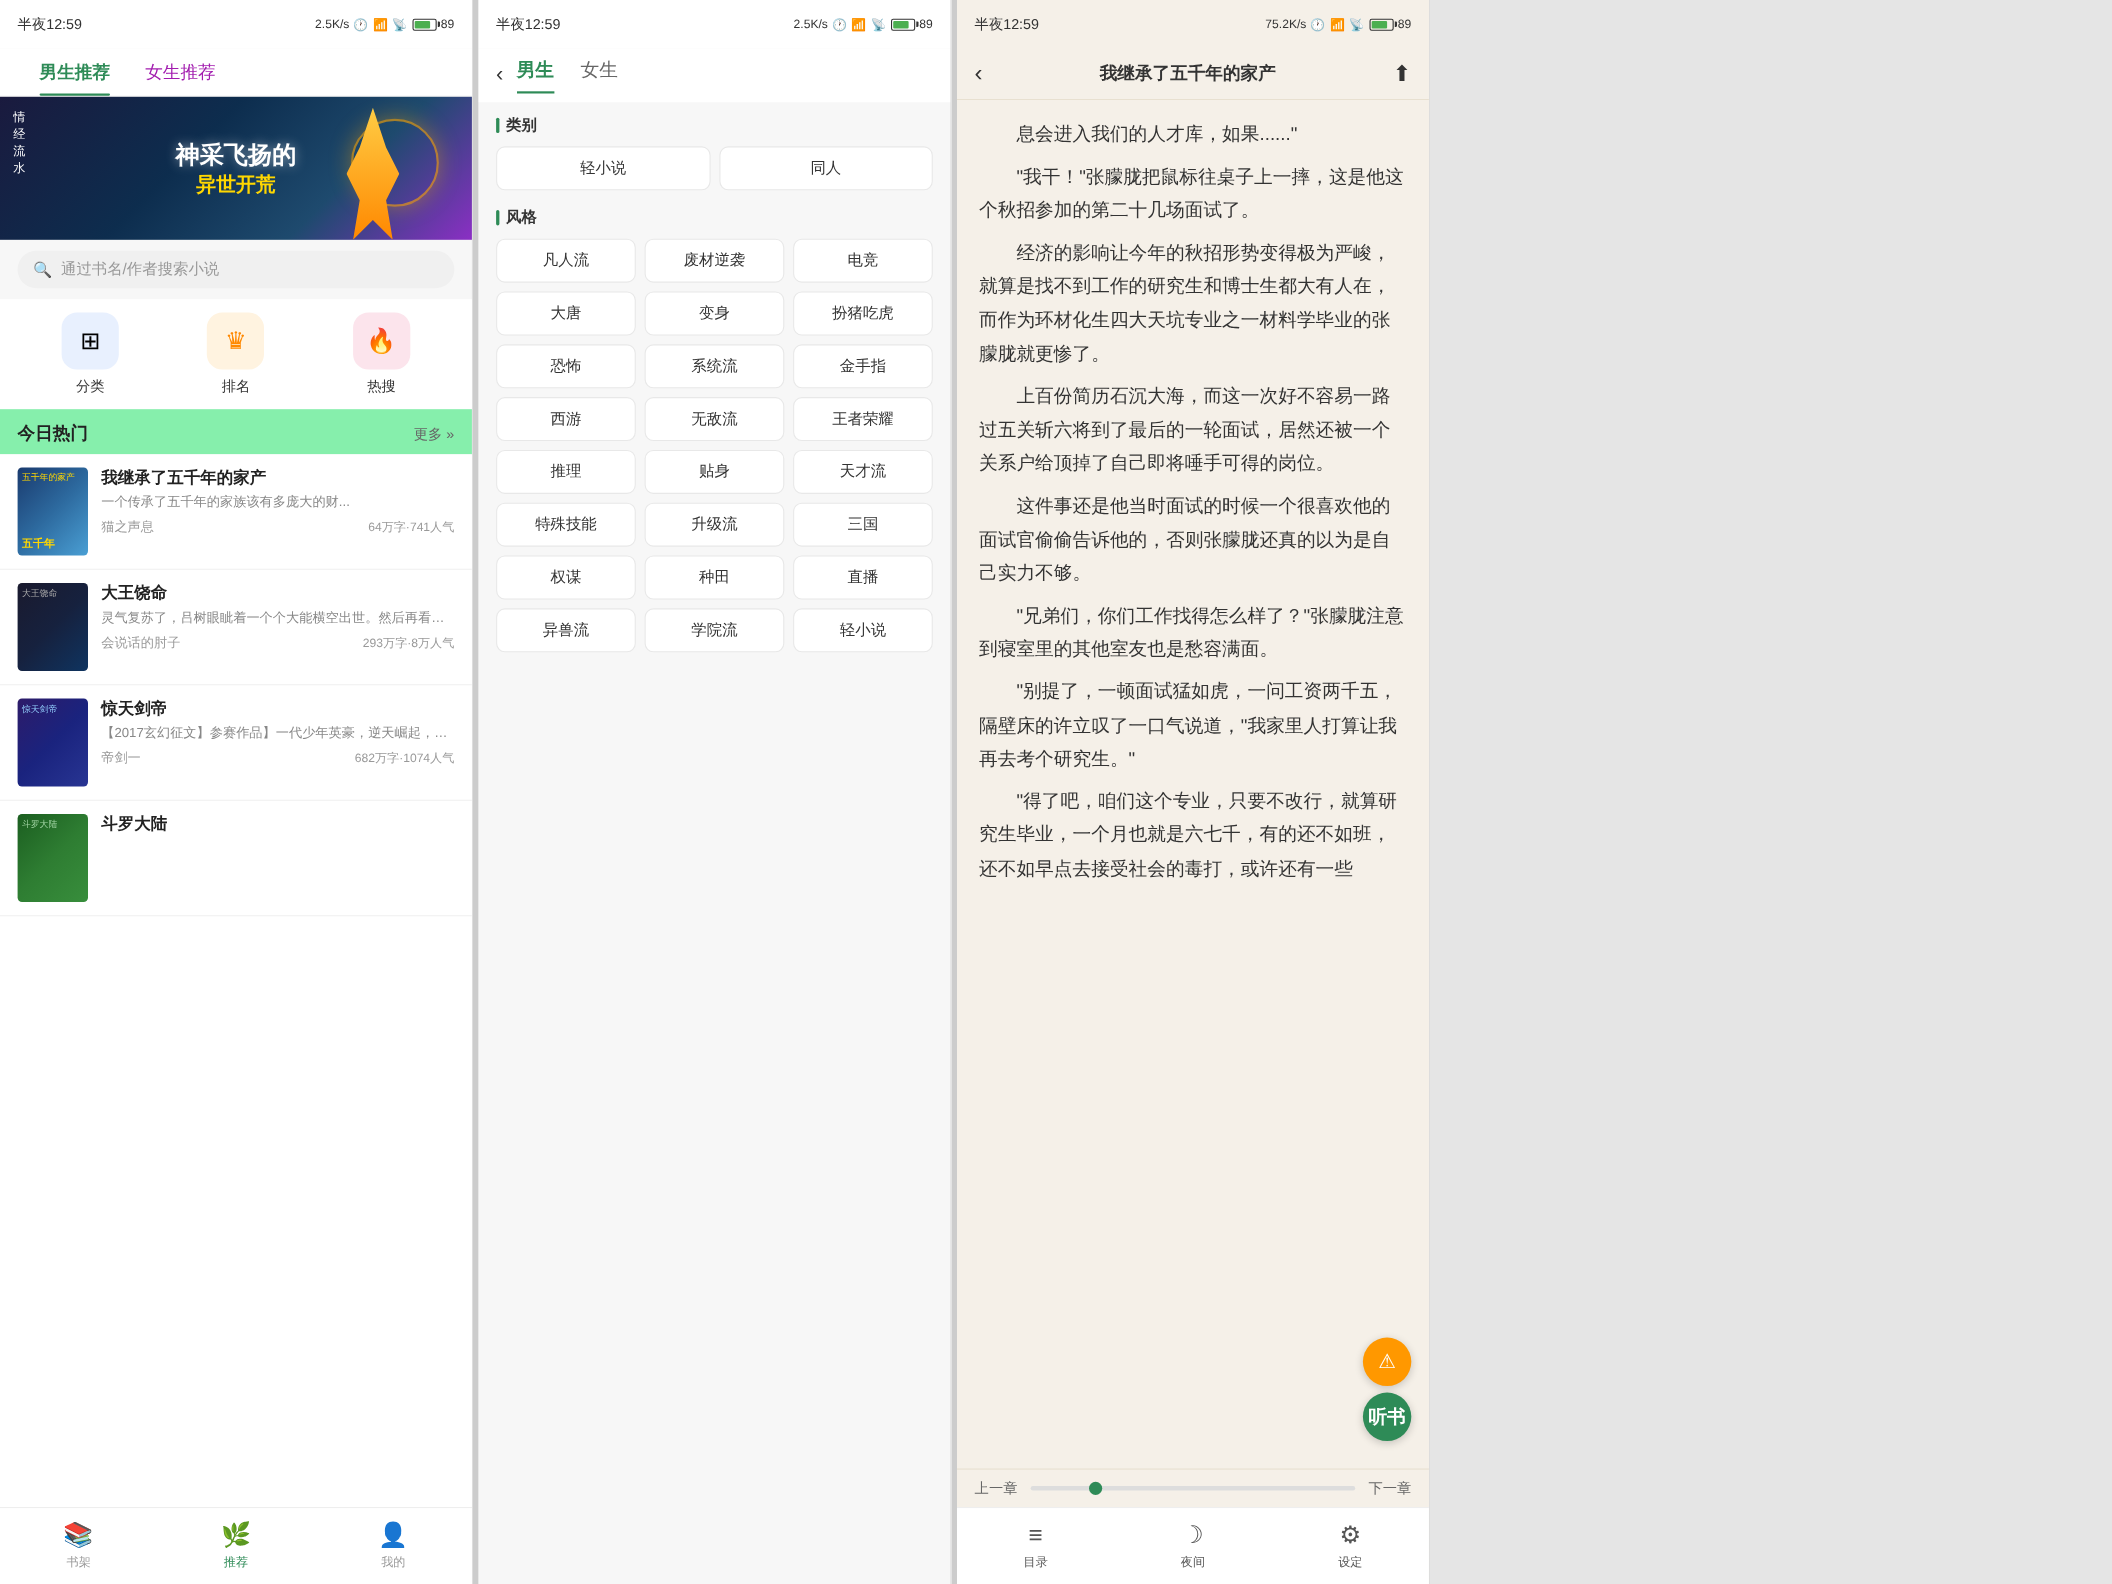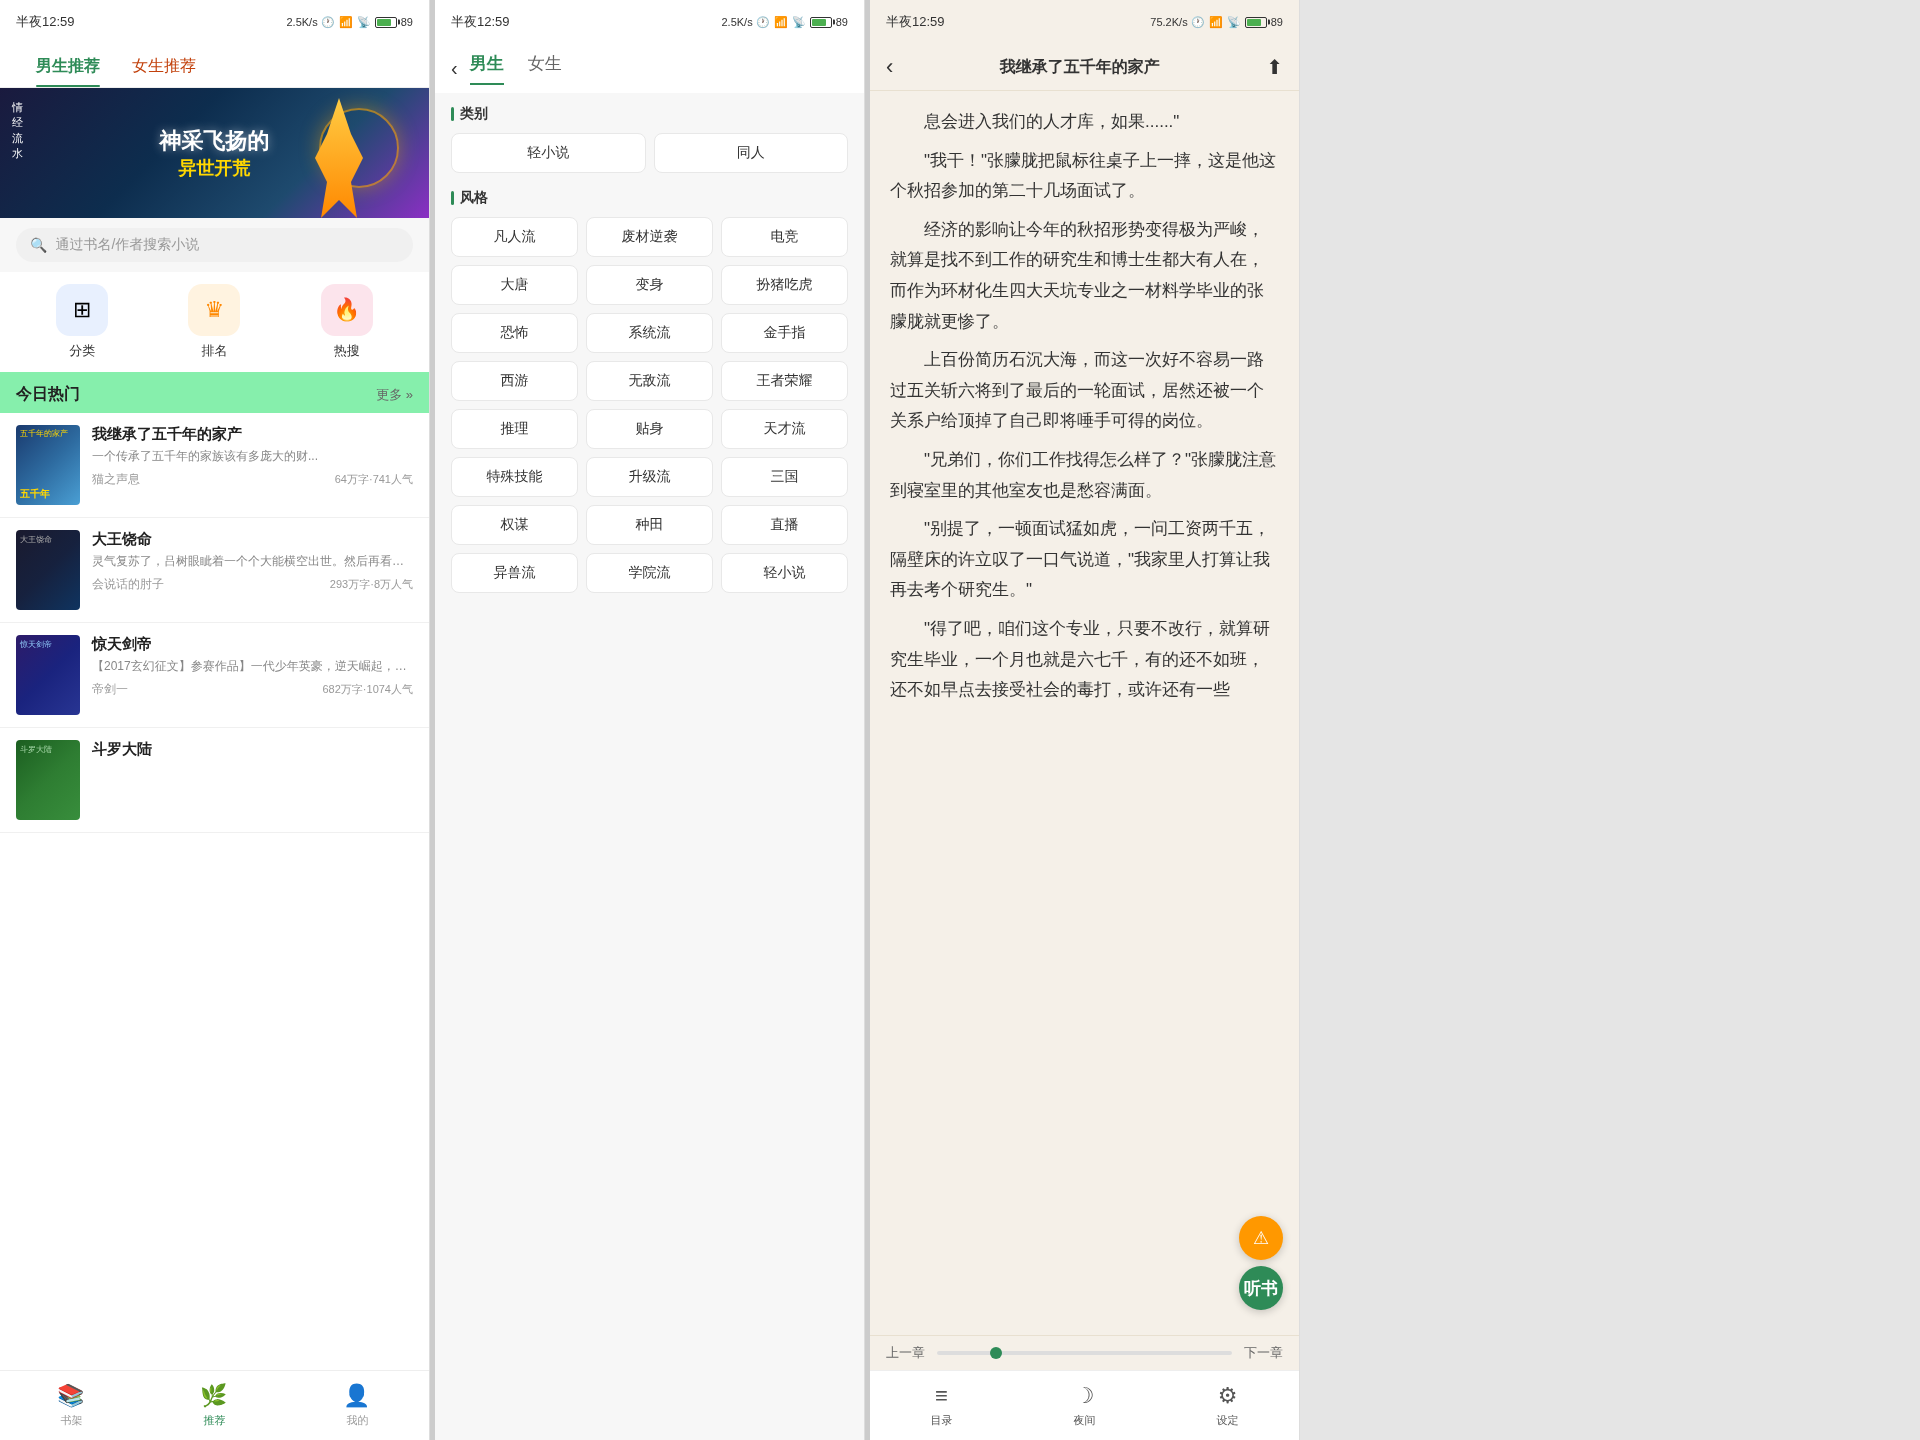--- a/index.html
+++ b/index.html
@@ -77,21 +77,21 @@
     .panel1-tabs {
       display: flex;
       background: #fff;
       padding: 0 20px;
       border-bottom: 1px solid #eee;
       flex-shrink: 0;
     }
     .panel1-tab {
       padding: 12px 16px 10px;
       font-size: 16px;
-      color: #c2410c;
+      color: #a21caf;
       cursor: pointer;
       position: relative;
     }
     .panel1-tab.active {
       color: #2e8b57;
       font-weight: 600;
     }
     .panel1-tab.active::after {
       content: '';
       position: absolute;
@@ -725,20 +725,21 @@
     <span class="panel3-back">‹</span>
     <span class="panel3-title">我继承了五千年的家产</span>
     <span class="panel3-download">⬆</span>
   </div>
 
   <div class="panel3-content">
     <p>息会进入我们的人才库，如果......"</p>
     <p>"我干！"张朦胧把鼠标往桌子上一摔，这是他这个秋招参加的第二十几场面试了。</p>
     <p>经济的影响让今年的秋招形势变得极为严峻，就算是找不到工作的研究生和博士生都大有人在，而作为环材化生四大天坑专业之一材料学毕业的张朦胧就更惨了。</p>
     <p>上百份简历石沉大海，而这一次好不容易一路过五关斩六将到了最后的一轮面试，居然还被一个关系户给顶掉了自己即将唾手可得的岗位。</p>
+    <p>这件事还是他当时面试的时候一个很喜欢他的面试官偷偷告诉他的，否则张朦胧还真的以为是自己实力不够。</p>
     <p>"兄弟们，你们工作找得怎么样了？"张朦胧注意到寝室里的其他室友也是愁容满面。</p>
     <p>"别提了，一顿面试猛如虎，一问工资两千五，隔壁床的许立叹了一口气说道，"我家里人打算让我再去考个研究生。"</p>
     <p>"得了吧，咱们这个专业，只要不改行，就算研究生毕业，一个月也就是六七千，有的还不如班，还不如早点去接受社会的毒打，或许还有一些</p>
   </div>
 
   <div class="warning-fab">
     <span>⚠</span>
   </div>
   <div class="listen-fab">
     <span>听书</span>

